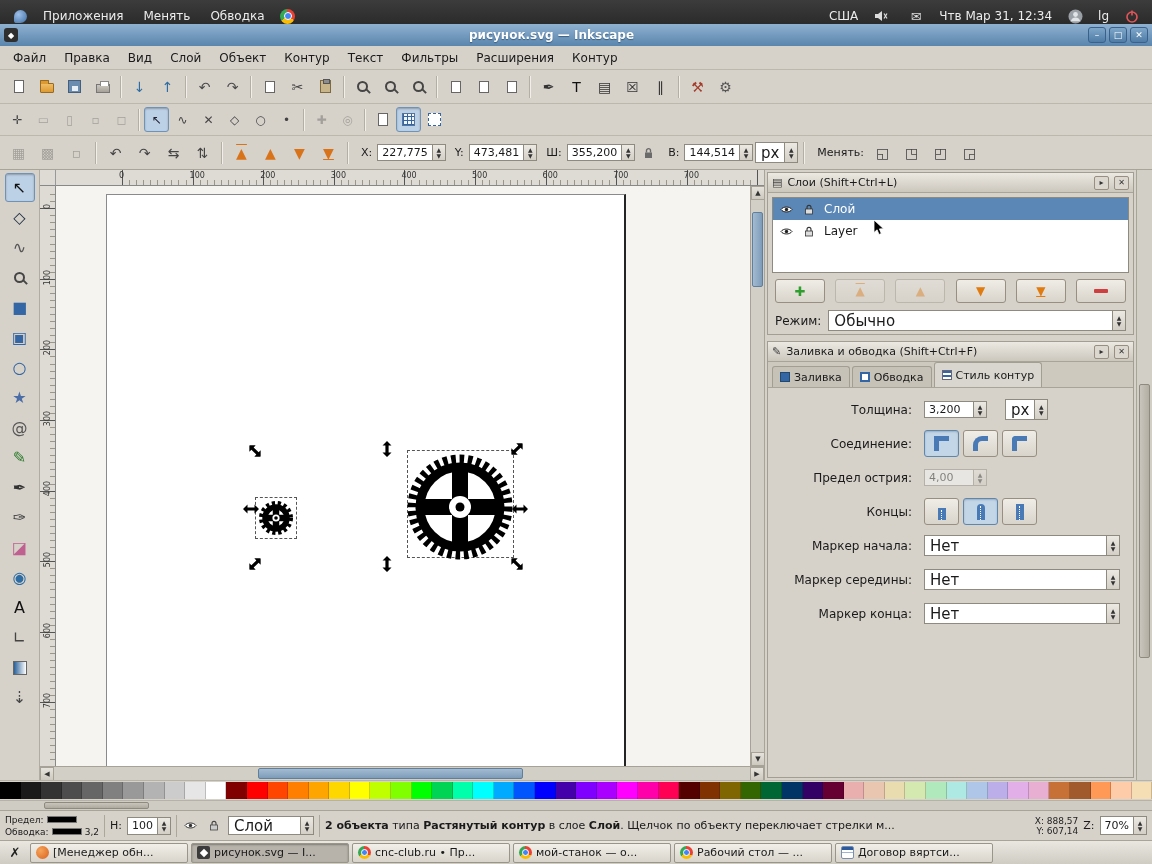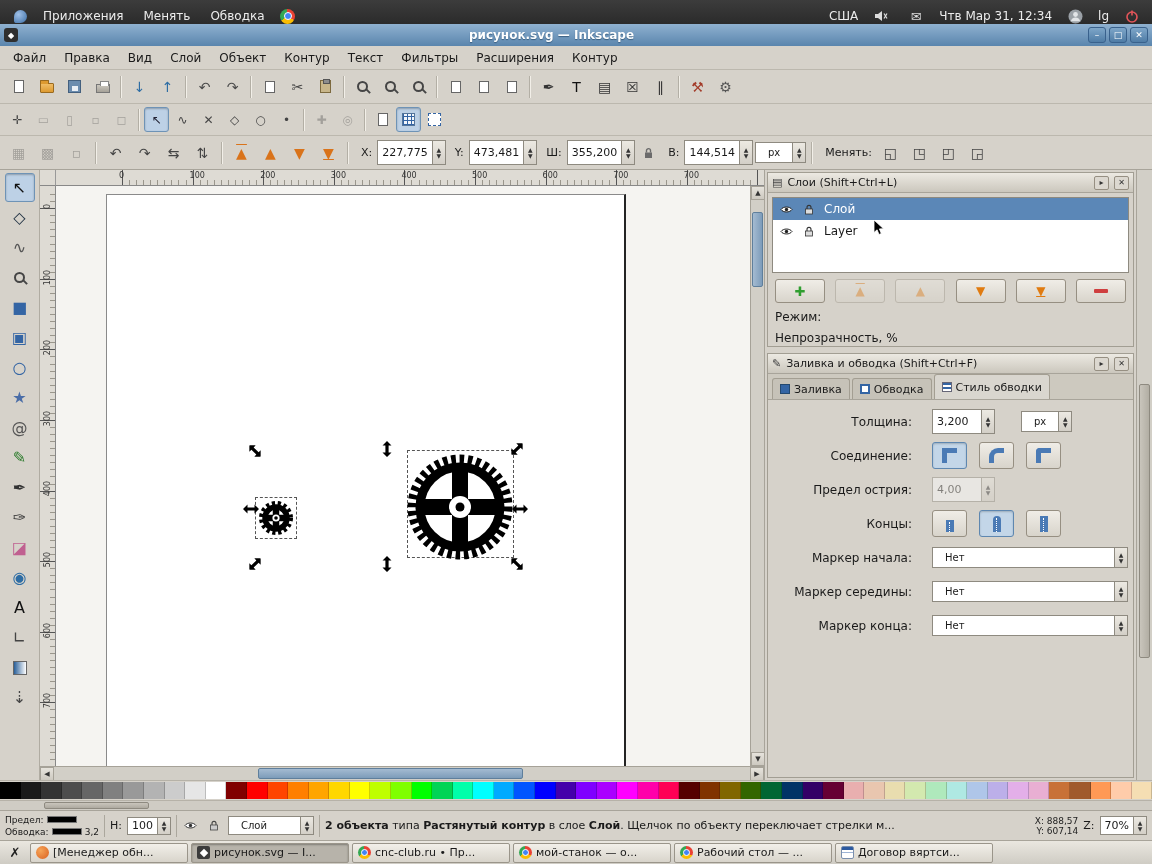--- a/index.html
+++ b/index.html
@@ -32,27 +32,27 @@
   .tbtn{width:27px;height:27px;border-radius:3px;border:1px solid transparent;display:flex;align-items:center;justify-content:center;flex:none}
   .snapbar .tbtn{width:25px;height:25px}
   .tbtn .g{font-size:14px;color:#454545;display:flex;align-items:center;justify-content:center;line-height:1}
   .snapbar .tbtn .g{font-size:12px}
   .tbtn.act{background:#bdd1e6;border-color:#6e93b6;box-shadow:inset 0 1px 2px rgba(0,0,0,.25)}
   .tbtn.dis{opacity:.35}
   .tsep{width:2px;height:22px;margin:0 3px;border-left:1px solid #b3afa5;border-right:1px solid #f2efe8;flex:none}
 
   .toolctrl{height:34px;display:flex;align-items:center;gap:2px;padding:0 5px;border-bottom:1px solid #a8a49a;flex:none}
   .tc-label{margin:0 3px 0 7px;font-size:11px;white-space:nowrap}
-  .spin{display:flex;align-items:stretch;background:#fff;border:1px solid #8e8a80;height:25px;flex:none}
+  .spin{display:flex;align-items:stretch;background:#fff;border:1px solid #8e8a80;height:17px;flex:none}
   .spin-val{padding:1px 4px;min-width:48px;font-size:11px;display:flex;align-items:center}
   .spin.narrow .spin-val{min-width:30px}
   .ud{display:flex;flex-direction:column;justify-content:center;border-left:1px solid #8e8a80;background:linear-gradient(#ece9e2,#d3cfc7);width:13px}
   .ud span{font-size:6px;line-height:6px;text-align:center;color:#333}
   .combo{display:flex;align-items:stretch;background:#fff;border:1px solid #8e8a80;height:21px;flex:none}
-  .combo-val{padding:1px 12px;display:flex;align-items:center;font-size:10px;white-space:nowrap;overflow:hidden}
+  .combo-val{padding:1px 5px;display:flex;align-items:center;font-size:15px;white-space:nowrap;overflow:hidden}
   .lockbtn{width:22px;height:22px;border:1px solid transparent;border-radius:3px;display:flex;align-items:center;justify-content:center;flex:none}
   .ovl{text-decoration:overline}
   .unl{text-decoration:underline}
 
   
   .main{flex:1;display:flex;min-height:0}
   .toolbox{width:40px;display:flex;flex-direction:column;align-items:center;padding-top:3px;gap:1px;border-right:1px solid #b0aca2;flex:none}
   .toolbox .tbtn{width:30px;height:29px}
   .toolbox .tbtn .g{font-size:16px}
 
@@ -115,21 +115,21 @@
   .shandle{position:absolute;right:14px;top:0;width:10px;height:16px;background:linear-gradient(90deg,#efece6,#cfccc4);border:1px solid #8e8a80;border-radius:2px}
 
   .fs-tabs{display:flex;align-items:flex-end;height:26px;padding:2px 4px 0;gap:2px;border-bottom:1px solid #a8a49a;background:#cdc9bf;flex:none}
   .fs-tab{height:21px;display:flex;align-items:center;gap:4px;padding:0 7px;font-size:11px;background:#c6c2b8;border:1px solid #a39e92;border-bottom:none;border-radius:3px 3px 0 0;white-space:nowrap}
   .fs-tab.act{background:#d9d6cf;height:25px}
   .ti{width:10px;height:10px;flex:none}
   .ti-fill{background:#3465a4;border:1px solid #24496f}
   .ti-stroke{border:2px solid #3465a4;background:#fff}
   .ti-style{background:repeating-linear-gradient(#3465a4 0 2px,#fff 2px 4px);border:1px solid #667}
   .fs-body{flex:1;overflow:hidden;padding:8px 6px;display:flex;flex-direction:column;gap:7px;font-size:12px}
-  .fs-row{display:flex;align-items:center;min-height:27px;gap:12px}
+  .fs-row{display:flex;align-items:center;min-height:27px;gap:4px}
   .fs-lab{width:146px;text-align:right;padding-right:8px;flex:none;white-space:nowrap}
   .tgl{width:35px;height:27px;border:1px solid #968f82;border-radius:3px;background:linear-gradient(#f0ede7,#d8d4cb);display:flex;align-items:center;justify-content:center;flex:none}
   .tgl.act{background:#c3d6e8;border-color:#5e87b0;box-shadow:inset 0 1px 2px rgba(0,0,0,.2)}
   .ji{width:15px;height:15px;border-top:5px solid #4a7ab5;border-left:5px solid #4a7ab5}
   .ji.round{border-top-left-radius:9px}
   .ji.bevel{border-top-left-radius:4px}
   .ci{width:8px;height:16px;background:#4a7ab5;position:relative}
   .ci::after{content:"";position:absolute;left:3px;top:2px;bottom:0;border-left:1px dotted #fff}
   .ci.butt{height:12px;margin-top:4px}
   .ci.round{border-radius:4px 4px 0 0}
@@ -733,43 +733,49 @@
               </div>
             <div class="lbtn">
                 <span class="arrow-o unl">▼</span>
               </div>
             <div class="lbtn">
                 <span class="minus"></span>
               </div>
           </div>
           <div class="mode-row">
             <span>Режим:</span>
-          </div>
-          <div class="op-label">Непрозрачность, %</div>
+            <span class="combo">
+                <span class="combo-val" style="flex:1">Обычно</span>
+                <span class="ud">
+                  <span>▲</span>
+                  <span>▼</span>
+                </span>
+              </span>
+          </div>
         </div>
 
         <div class="panel" style="flex:1">
           <div class="panel-title">
             <span class="pt-icon">✎</span>
             <span class="pt-text">Заливка и обводка (Shift+Ctrl+F)</span>
             <span class="pt-btn">▸</span>
             <span class="pt-btn">✕</span>
           </div>
           <div class="fs-tabs">
             <div class="fs-tab">
                 <span class="ti ti-fill"></span>
                 <span>Заливка</span>
               </div>
             <div class="fs-tab">
                 <span class="ti ti-stroke"></span>
                 <span>Обводка</span>
               </div>
             <div class="fs-tab act">
                 <span class="ti ti-style"></span>
-                <span>Стиль обводки</span>
+                <span>Стиль контур</span>
               </div>
           </div>
           <div class="fs-body">
             <div class="fs-row">
               <span class="fs-lab">Толщина:</span>
               <span class="spin">
                   <span class="spin-val">3,200</span>
                   <span class="ud">
                     <span>▲</span>
                     <span>▼</span>

